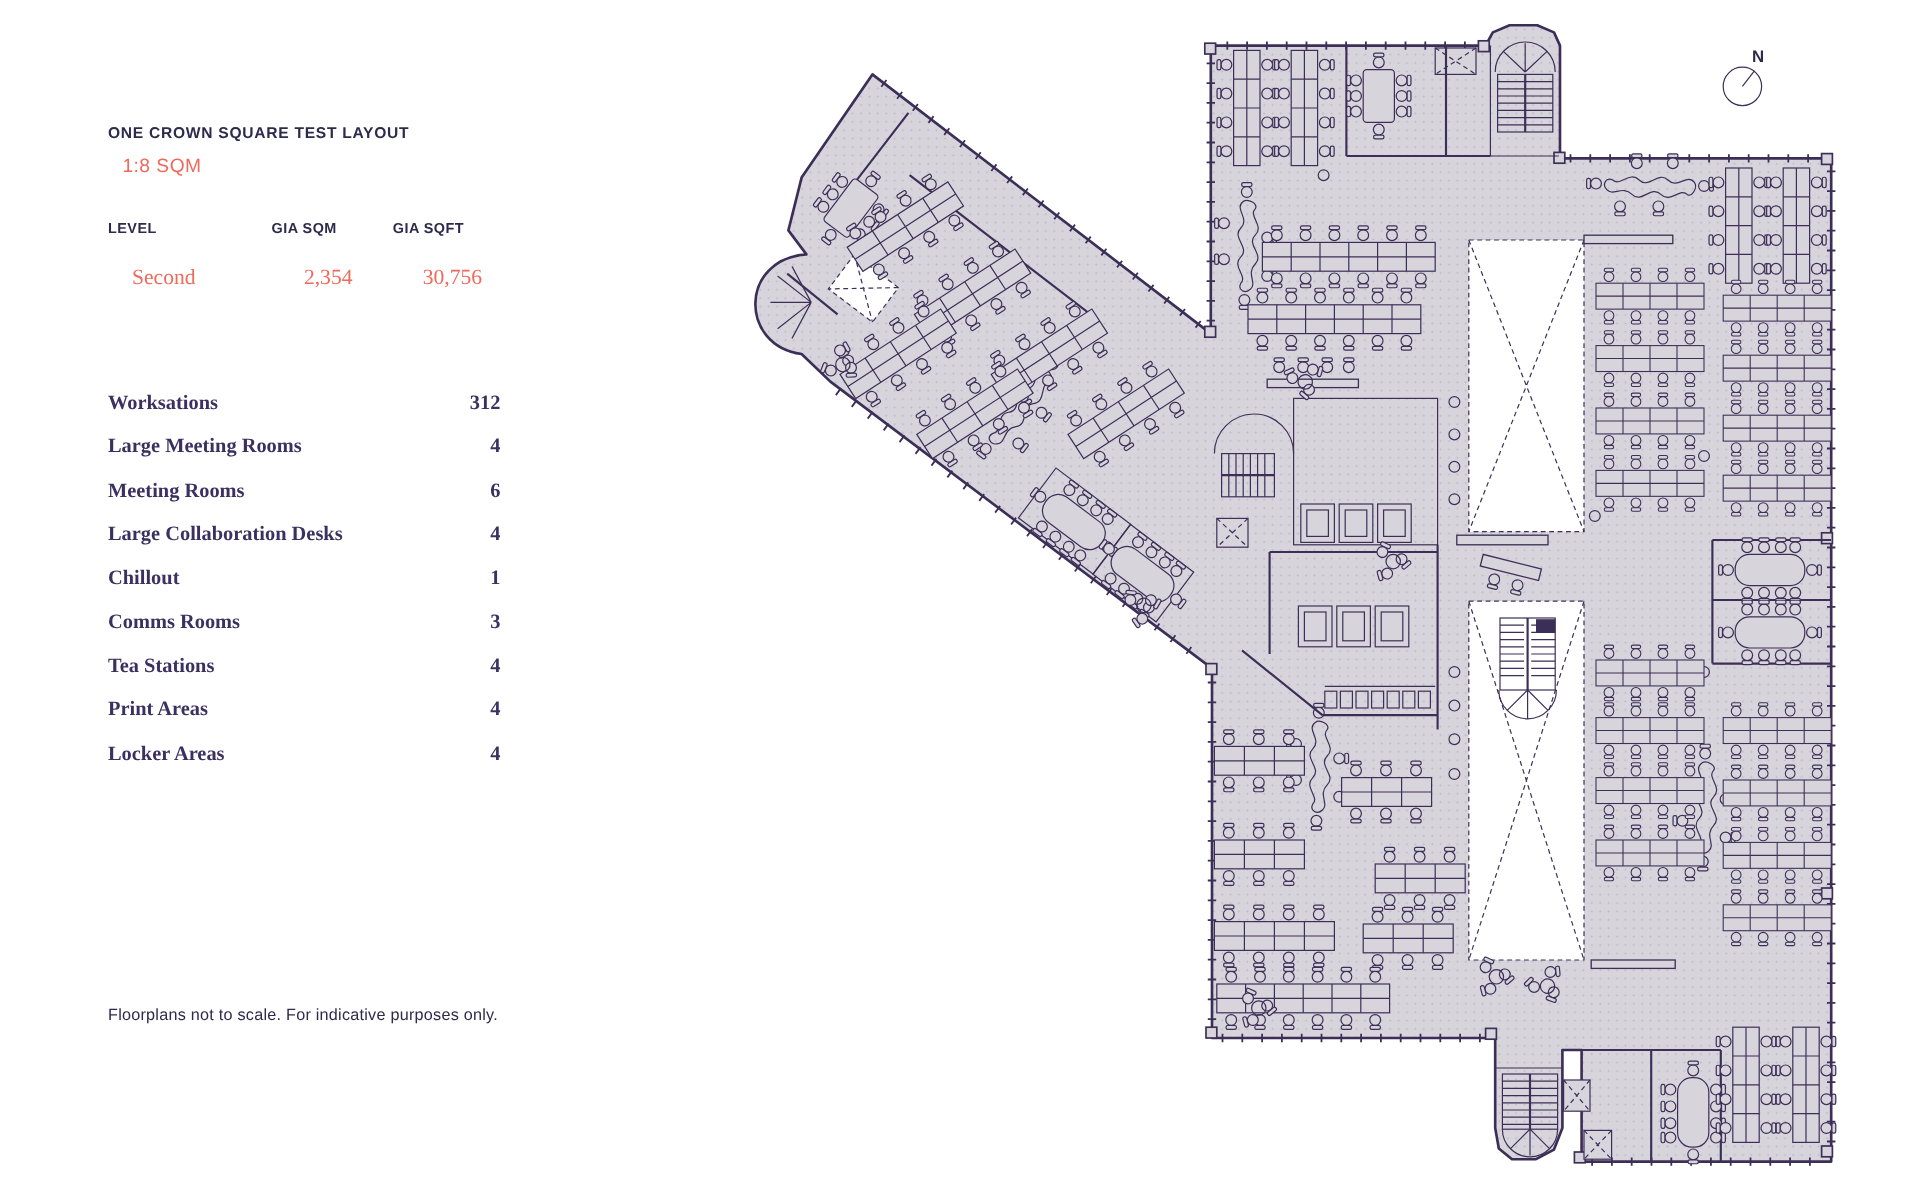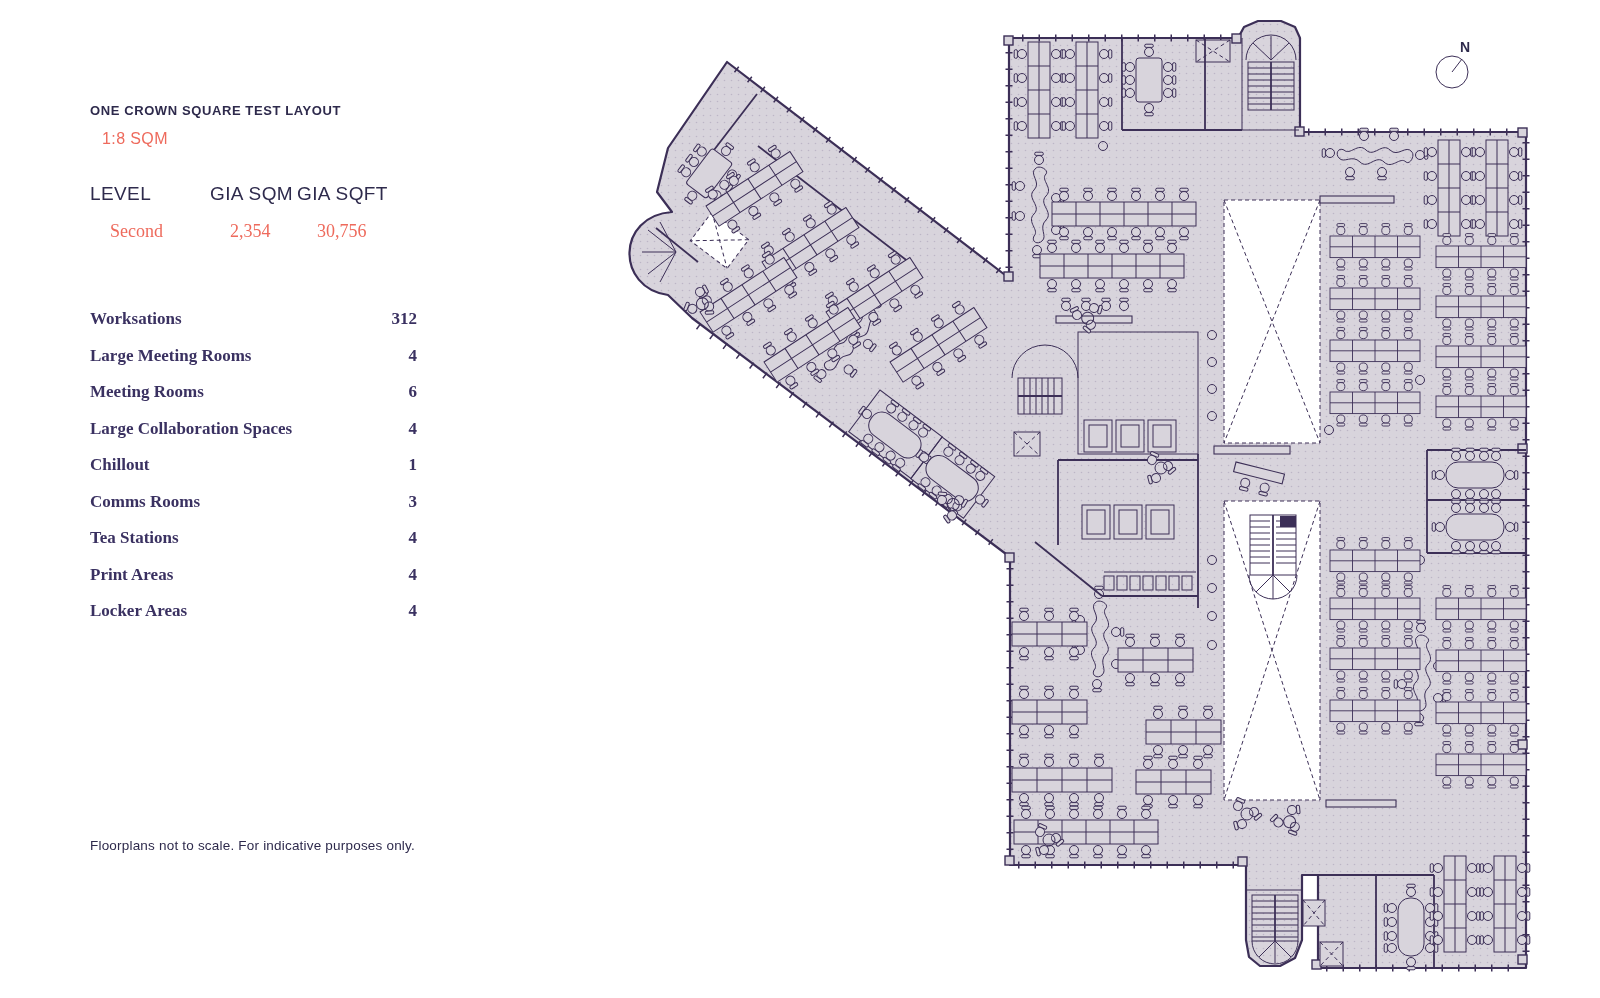--- a/index.html
+++ b/index.html
@@ -8,25 +8,25 @@
   }
   html,body{margin:0;padding:0;}
   body{width:1600px;height:998px;background:var(--bg);position:relative;overflow:hidden;
        font-family:"Liberation Sans",sans-serif;color:var(--ink);}
   .abs{position:absolute;}
   
   #panel{left:90px;top:0;width:340px;height:998px;}
   .title{top:103px;left:0;font-size:13px;font-weight:700;letter-spacing:.6px;color:var(--ink);}
   .subtitle{top:130px;left:0;font-size:16px;letter-spacing:.4px;color:var(--accent);margin-left:12px;}
   .gia{left:0;width:327px;display:grid;grid-template-columns:120px 87px 120px;}
-  .gia-head{top:183px;font-size:19px;letter-spacing:.4px;color:var(--ink);}
+  .gia-head{top:183px;font-size:12px;letter-spacing:.4px;color:var(--ink);font-weight:bold;}
   .gia-row{top:221px;font-family:"Liberation Serif",serif;font-size:18px;color:var(--accent);margin-left:20px;}
-  .gia .r{text-align:left;}
+  .gia .r{text-align:center;}
   .stats{top:309px;left:0;width:327px;}
-  .stat-row{height:36.5px;display:flex;justify-content:space-between;align-items:flex-start;
+  .stat-row{height:36.5px;display:flex;justify-content:space-between;align-items:flex-end;
             font-family:"Liberation Serif",serif;font-size:17px;font-weight:600;color:var(--serif-ink);}
   .footnote{top:838px;left:0;font-size:13.5px;letter-spacing:.2px;color:var(--ink);}
   
   #plan{left:600px;top:0;width:1000px;height:998px;}
   svg{display:block;}
   .flr{fill:var(--plan-fill);stroke:none;}
   .out{fill:none;stroke:var(--plan-line);stroke-width:2.2;stroke-linejoin:round;}
   .w{fill:none;stroke:var(--plan-line);stroke-width:1.8;}
   .t{fill:none;stroke:var(--plan-line);stroke-width:1;}
   .f{fill:var(--plan-fill);stroke:var(--plan-line);stroke-width:1;}
@@ -62,21 +62,21 @@
       </div>
     <div class="stat-row">
         <span>Large Meeting Rooms</span>
         <span>4</span>
       </div>
     <div class="stat-row">
         <span>Meeting Rooms</span>
         <span>6</span>
       </div>
     <div class="stat-row">
-        <span>Large Collaboration Spaces</span>
+        <span>Large Collaboration Desks</span>
         <span>4</span>
       </div>
     <div class="stat-row">
         <span>Chillout</span>
         <span>1</span>
       </div>
     <div class="stat-row">
         <span>Comms Rooms</span>
         <span>3</span>
       </div>

